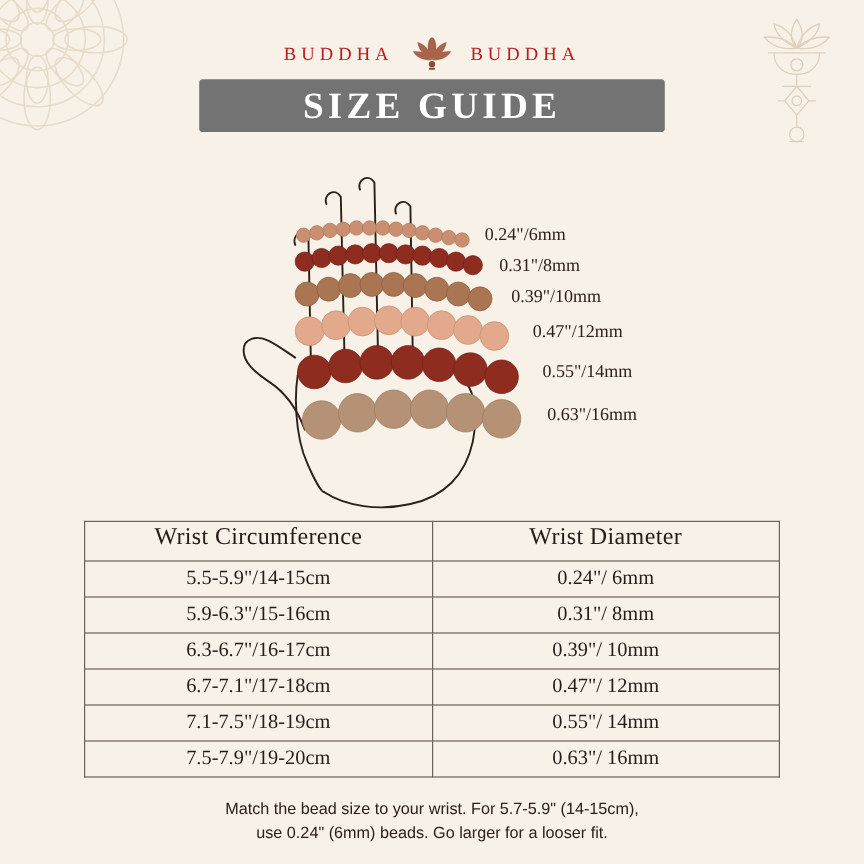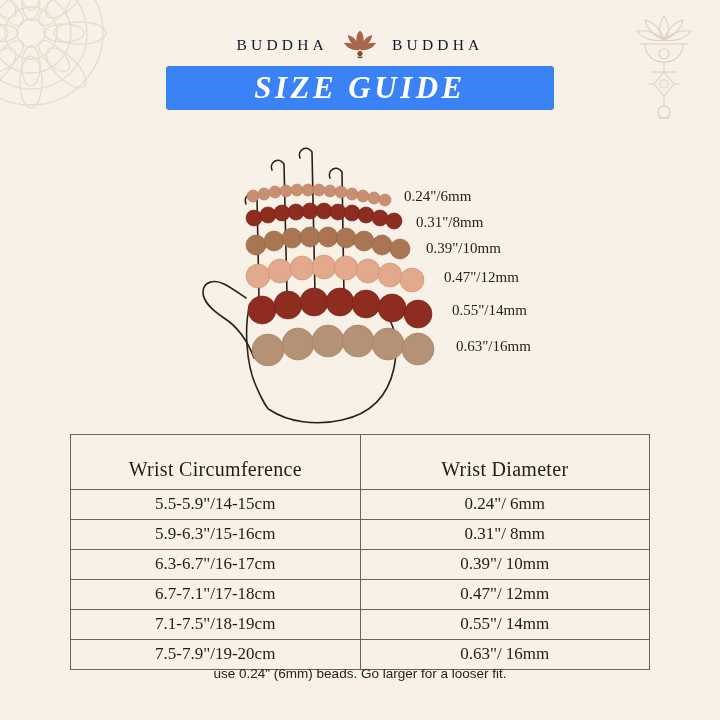--- a/index.html
+++ b/index.html
@@ -34,39 +34,38 @@
     right: 0;
     display: flex;
     align-items: center;
     justify-content: center;
     gap: 14px;
   }
   .brand-word {
     font-family: "Liberation Serif", serif;
     font-size: 15.5px;
     letter-spacing: 4.2px;
-    color: #0f172a;
+    color: #b91c1c;
     font-weight: 400;
   }
   .brand-logo { display: block; }
 
   
   .title-banner {
     position: absolute;
     top: 66px;
     left: 50%;
     transform: translateX(-50%);
     width: 388px;
     height: 44px;
-    background: #3b82f6;
+    background: #737373;
     border-radius: 3px;
     display: flex;
     align-items: center;
     justify-content: center;
-    font-style: italic;
   }
   .title-banner .title-text {
     color: #ffffff;
     font-family: "Liberation Serif", serif;
     font-weight: bold;
     font-size: 31px;
     letter-spacing: 3.5px;
   }
 
   
@@ -107,21 +106,21 @@
   }
   th, td {
     border: 1px solid #6d6257;
     text-align: center;
     font-family: "Liberation Serif", serif;
     color: #241c15;
   }
   th {
     font-size: 20px;
     font-weight: normal;
-    padding: 23px 0 8px;
+    padding: 1px 0 8px;
     letter-spacing: 0.3px;
   }
   td {
     font-size: 17px;
     padding: 4px 0 5px;
   }
 
   
   .footer {
     position: absolute;
@@ -349,14 +348,15 @@
       </tr>
       <tr>
         <td>7.5-7.9"/19-20cm</td>
         <td>0.63"/ 16mm</td>
       </tr>
     </tbody>
   </table>
 </div>
 
 <div class="footer">
+  <div>Match the bead size to your wrist. For 5.7-5.9" (14-15cm),</div>
   <div>use 0.24" (6mm) beads. Go larger for a looser fit.</div>
 </div>
 
 </body></html>

